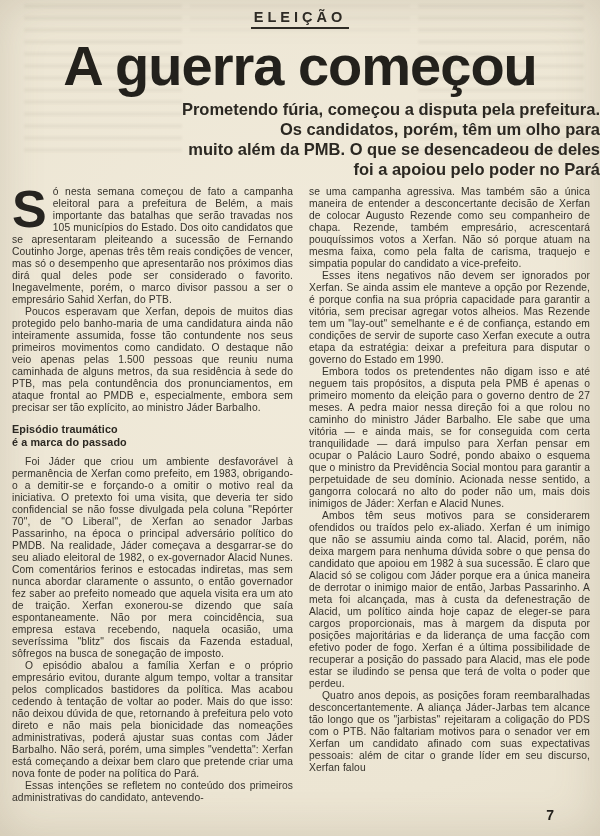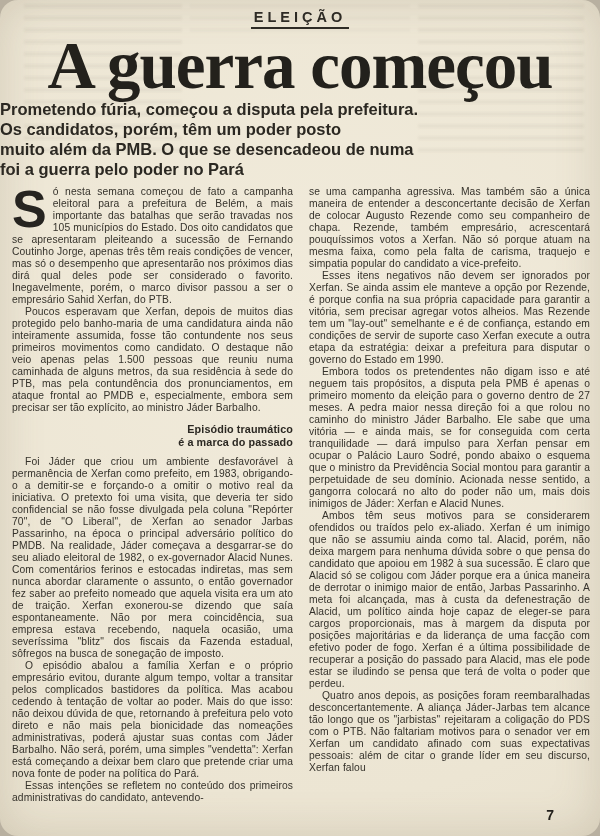--- a/index.html
+++ b/index.html
@@ -7,63 +7,61 @@
   body{
     width:600px;height:836px;
     font-family:"Liberation Sans",sans-serif;
     background:#b8b0a0;
   }
   .page{
     position:relative;width:600px;height:836px;overflow:hidden;
     background:radial-gradient(145% 105% at 52% 38%, #f1ebdb 0%, #ece5d3 55%, #e3dbc6 100%);
     box-shadow:inset 0 0 46px rgba(110,95,70,.20);
     color:#35322b;
-    border-radius:18px;
   }
   
   .bleed{
     position:absolute;pointer-events:none;opacity:.55;filter:blur(1px);
     background:repeating-linear-gradient(180deg,
       rgba(138,132,112,.15) 0 4px, rgba(0,0,0,0) 4px 12px);
   }
   .bleed-tl{left:24px;top:4px;width:158px;height:150px;}
   .bleed-tr{right:16px;top:4px;width:166px;height:150px;}
   .bleed-mid{left:190px;top:4px;width:220px;height:28px;opacity:.3;}
 
   .kicker-row{position:relative;text-align:center;padding-top:8px;}
   .kicker{
     display:inline-block;font-weight:bold;font-size:14.5px;letter-spacing:4px;
     padding:0 3px 2px 3px;border-bottom:2.5px solid #2e2b25;color:#2e2b25;
   }
   .headline{
     position:relative;margin:8px 0 0 0;text-align:center;
-    font-size:67px;line-height:57px;font-weight:bold;letter-spacing:-1px;
+    font-size:56px;line-height:57px;font-weight:bold;letter-spacing:-1px;
     color:#23211c;
-    font-family:Liberation Serif, serif;
   }
   .deck{
-    position:relative;margin-top:5px;text-align:left;
+    position:relative;margin-top:5px;text-align:right;
     font-weight:bold;font-size:16.5px;line-height:20px;color:#2b2822;
   }
   .columns{
     position:relative;display:flex;gap:16px;padding:7px 10px 0 12px;
   }
   .col{
     flex:1;min-width:0;text-align:justify;
     font-size:10.3px;line-height:12px;letter-spacing:.1px;color:#35322b;
   }
   .col p{margin:0;text-indent:13px;}
   .col p.lead,.col p.cont{text-indent:0;}
   .dropcap{
     float:left;font-weight:bold;font-size:52px;line-height:43px;
     padding:2px 6px 0 0;color:#262420;
   }
   .subhead{
     margin:9px 0 7px 0;font-size:10.8px;line-height:13px;
-    font-weight:bold;text-align:right;text-indent:0;color:#2b2822;
+    font-weight:bold;text-align:left;text-indent:0;color:#2b2822;
   }
   .page-number{
     position:absolute;right:46px;bottom:13px;
     font-weight:bold;font-size:14px;color:#23211c;
   }
 </style>
 </head>
 <body>
 
 <div class="page">
@@ -73,23 +71,23 @@
   <div class="bleed bleed-mid"></div>
 
   <div class="kicker-row">
     <span class="kicker">ELEIÇÃO</span>
   </div>
 
   <h1 class="headline">A guerra começou</h1>
 
   <div class="deck">
     <div>Prometendo fúria, começou a disputa pela prefeitura.</div>
-    <div>Os candidatos, porém, têm um poder posto</div>
-    <div>muito além da PMB. O que se desencadeou de numa</div>
-    <div>foi a guerra pelo poder no Pará</div>
+    <div>Os candidatos, porém, têm um olho para</div>
+    <div>muito além da PMB. O que se desencadeou de deles</div>
+    <div>foi a apoiou pelo poder no Pará</div>
   </div>
 
   <div class="columns">
     <div class="col">
         <p class="lead"><span class="dropcap">S</span>ó nesta semana começou de fato a campanha eleitoral para a prefeitura de Belém, a mais importante das batalhas que serão travadas nos 105 municípios do Estado. Dos oito candidatos que se apresentaram pleiteando a sucessão de Fernando Coutinho Jorge, apenas três têm reais condições de vencer, mas só o desempenho que apresentarão nos próximos dias dirá qual deles pode ser considerado o favorito. Inegavelmente, porém, o marco divisor passou a ser o empresário Sahid Xerfan, do PTB.</p>
         <p>Poucos esperavam que Xerfan, depois de muitos dias protegido pelo banho-maria de uma candidatura ainda não inteiramente assumida, fosse tão contundente nos seus primeiros movimentos como candidato. O destaque não veio apenas pelas 1.500 pessoas que reuniu numa caminhada de alguns metros, da sua residência à sede do PTB, mas pela contundência dos pronunciamentos, em ataque frontal ao PMDB e, especialmente, embora sem precisar ser tão explícito, ao ministro Jáder Barbalho.</p>
         <h3 class="subhead">Episódio traumático<br>é a marca do passado</h3>
         <p>Foi Jáder que criou um ambiente desfavorável à permanência de Xerfan como prefeito, em 1983, obrigando-o a demitir-se e forçando-o a omitir o motivo real da iniciativa. O pretexto foi uma visita, que deveria ter sido confidencial se não fosse divulgada pela coluna "Repórter 70", de "O Liberal", de Xerfan ao senador Jarbas Passarinho, na época o principal adversário político do PMDB. Na realidade, Jáder começava a desgarrar-se do seu aliado eleitoral de 1982, o ex-governador Alacid Nunes. Com comentários ferinos e estocadas indiretas, mas sem nunca abordar claramente o assunto, o então governador fez saber ao prefeito nomeado que aquela visita era um ato de traição. Xerfan exonerou-se dizendo que saía espontaneamente. Não por mera coincidência, sua empresa estava recebendo, naquela ocasião, uma severíssima "blitz" dos fiscais da Fazenda estadual, sôfregos na busca de sonegação de imposto.</p>
         <p>O episódio abalou a família Xerfan e o próprio empresário evitou, durante algum tempo, voltar a transitar pelos complicados bastidores da política. Mas acabou cedendo à tentação de voltar ao poder. Mais do que isso: não deixou dúvida de que, retornando à prefeitura pelo voto direto e não mais pela bionicidade das nomeações administrativas, poderá ajustar suas contas com Jáder Barbalho. Não será, porém, uma simples "vendetta": Xerfan está começando a deixar bem claro que pretende criar uma nova fonte de poder na política do Pará.</p>
         <p>Essas intenções se refletem no conteúdo dos primeiros administrativas do candidato, antevendo-</p>

